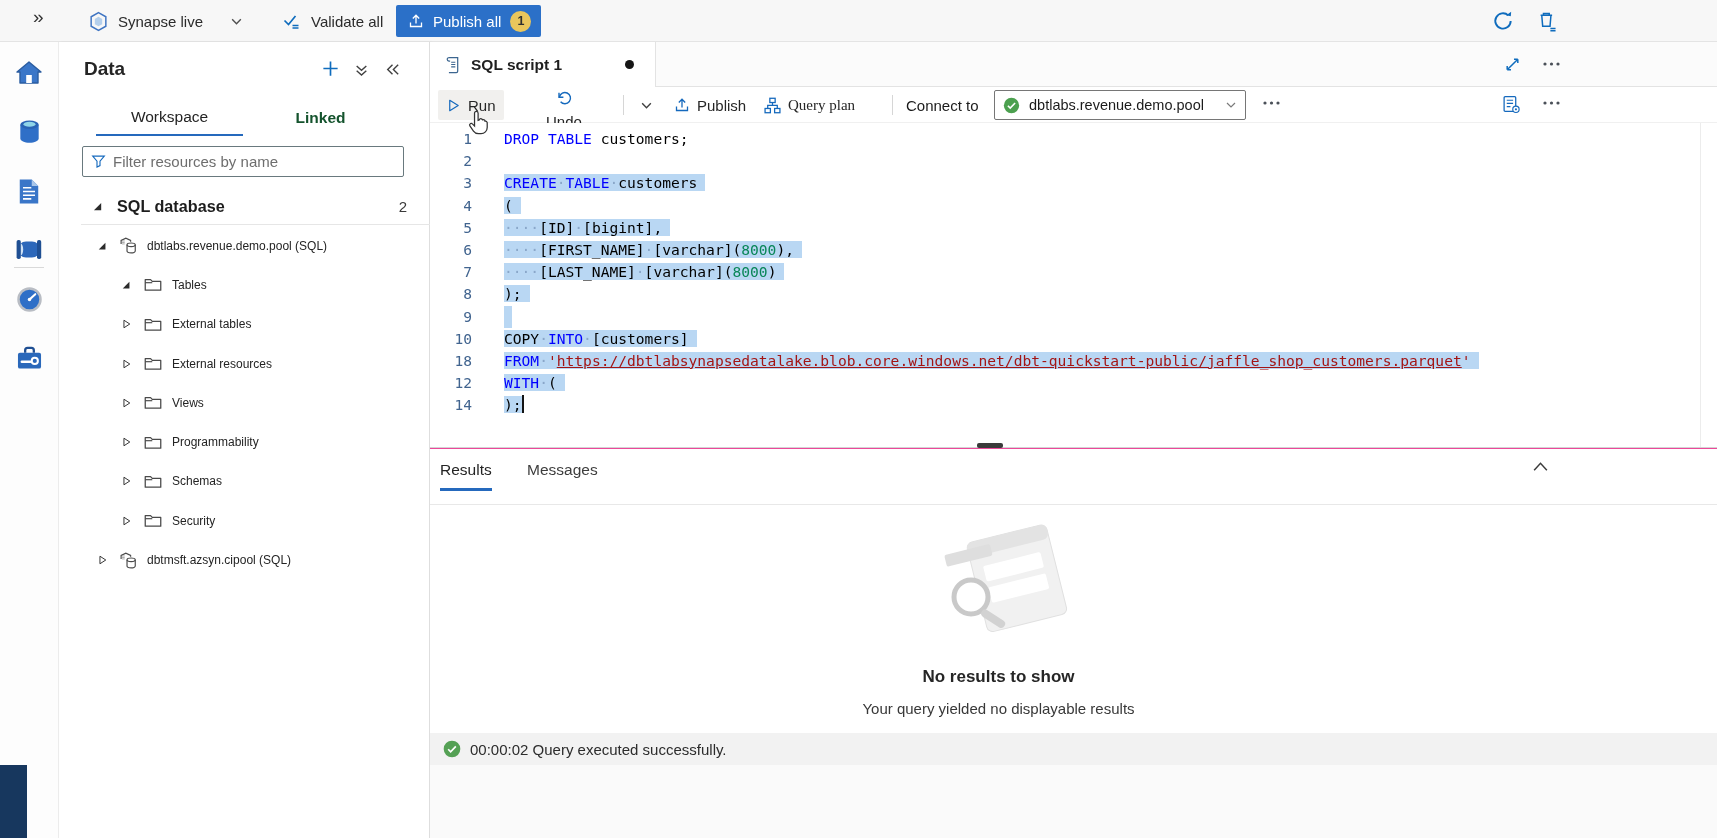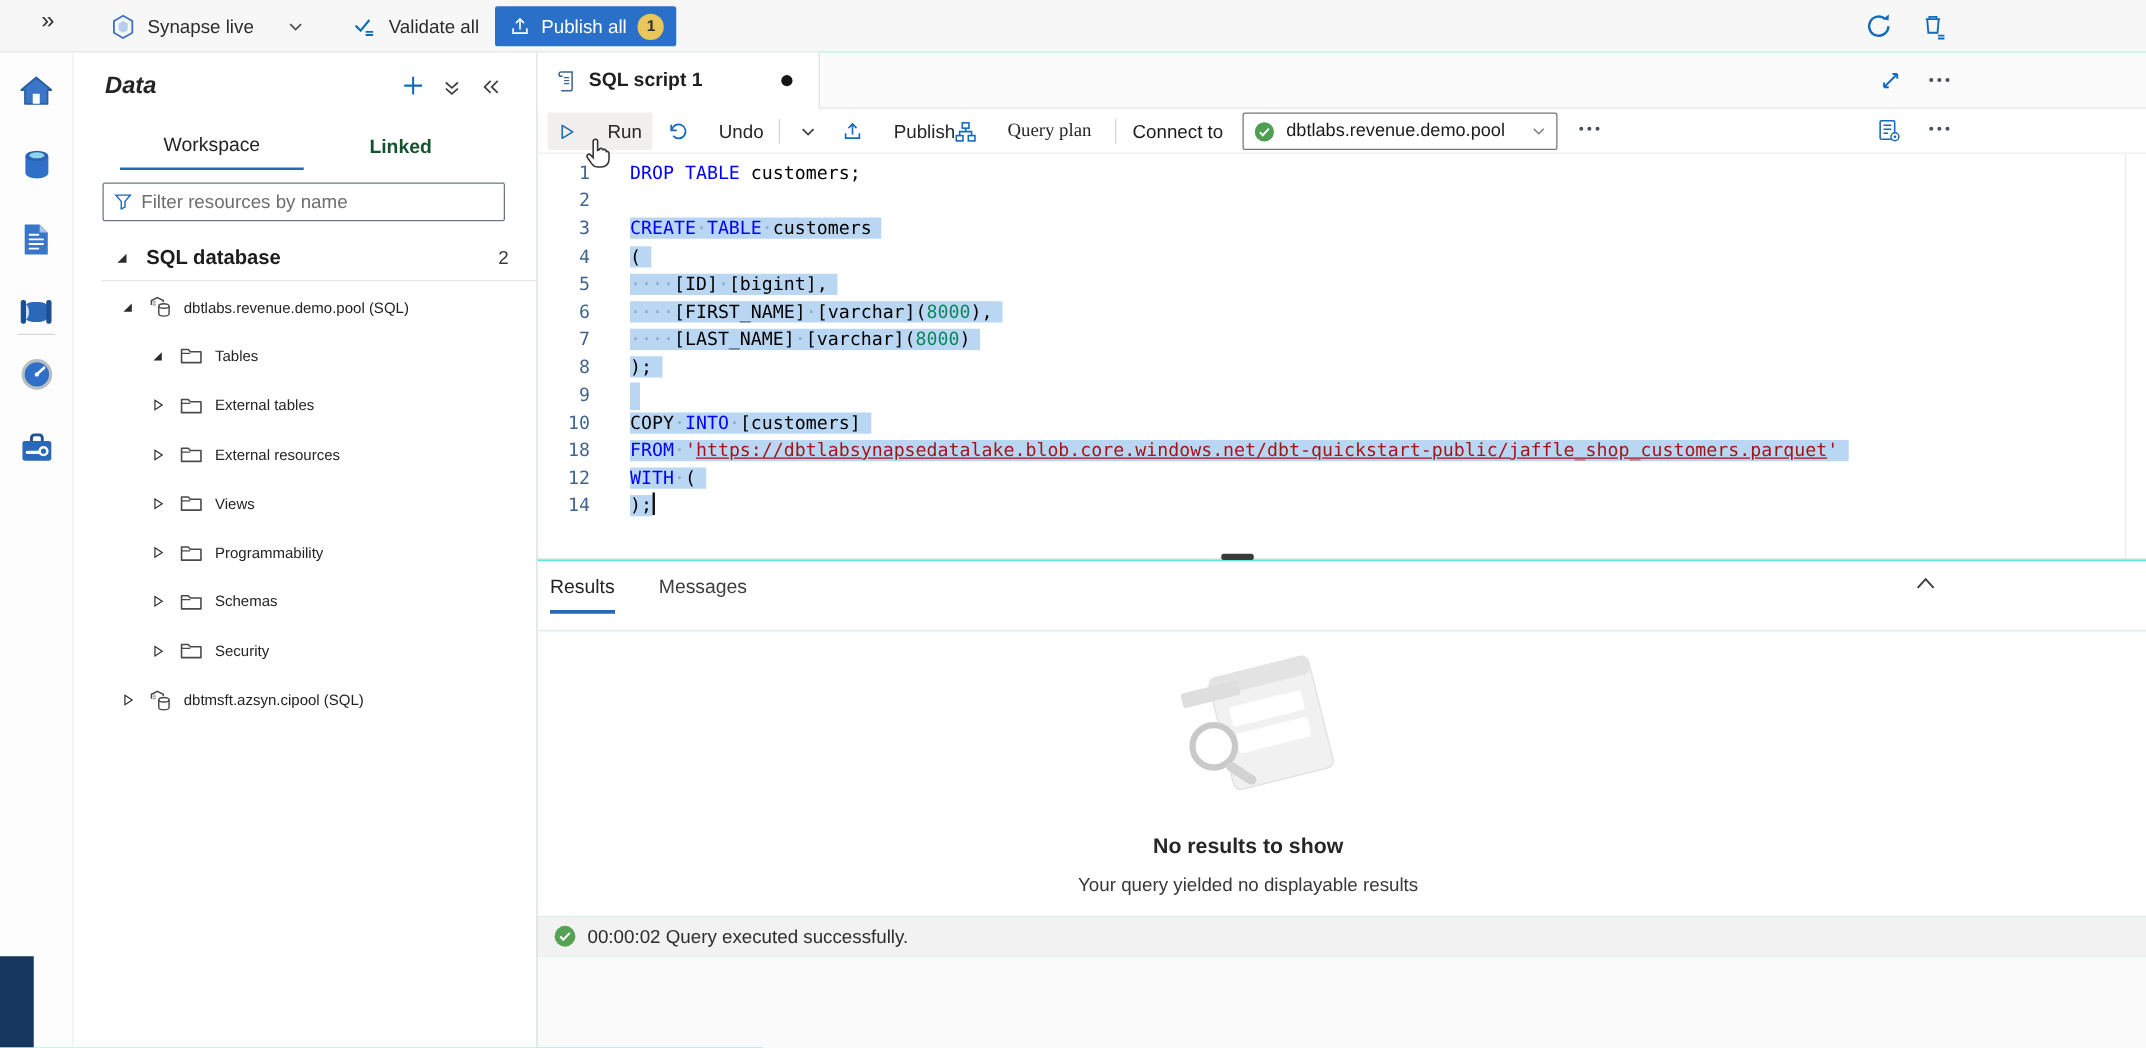--- a/index.html
+++ b/index.html
@@ -19,54 +19,54 @@
   #refresh-top { left:1491px; top:9px; } #discard-top { left:1536px; top:9px; }
 
   
   #rail { left:0; top:42px; width:59px; height:796px; background:#fdfdfd; border-right:1px solid #ececec; }
   .rail-item { position:absolute; left:0; width:58px; height:52px; display:flex; align-items:center; justify-content:center; cursor:pointer; }
   #rail-div { left:14px; top:225px; width:30px; height:1px; background:#d9d9d9; }
   #navy-corner { left:0; top:765px; width:27px; height:73px; background:#17375e; }
 
   
   #datapanel { left:59px; top:42px; width:371px; height:796px; background:#fff; border-right:1px solid #dedede; box-shadow:2px 0 3px rgba(0,0,0,.04); }
-  #dp-title { left:25px; top:16px; font-size:19px; font-weight:700; color:#252525;font-style:italic; }
+  #dp-title { left:25px; top:16px; font-size:19px; font-weight:700; color:#252525; }
   #dp-add { left:262px; top:17px; } #dp-expand { left:295px; top:21px; } #dp-collapse { left:326px; top:20px; }
   .dp-tab { position:absolute; top:58px; height:36px; display:flex; align-items:center; justify-content:center; font-size:15.5px; cursor:pointer; }
   #tab-workspace { left:37px; width:147px; color:#242424; border-bottom:2.5px solid #2569bd; }
   #tab-linked { left:214px; width:95px; color:#14532d;font-weight:bold; }
   #dp-filter { left:23px; top:104px; width:322px; height:31px; border:1px solid #69797e; border-radius:2px; background:#fff; display:flex; align-items:center; padding:0 8px; gap:7px; }
   #dp-filter input { border:none; outline:none; flex:1; font-size:15px; font-family:"Liberation Sans",sans-serif; color:#333; }
   #dp-filter input::placeholder { color:#6e6e6e; }
   #tree-root { left:0; top:148px; width:371px; height:33px; display:flex; align-items:center; }
   #tree-root .twrap { margin-left:31px; }
   #root-label { margin-left:13px; font-size:16.2px; font-weight:700; color:#1d1d1d; }
   #root-count { position:absolute; right:23px; font-size:15px; color:#3a3a3a; }
   #root-div { left:22px; top:182px; width:349px; height:1px; background:#e6e6e6; }
   #tree { left:0; top:184px; width:371px; }
   .trow { height:39.3px; display:flex; align-items:center; font-size:12px; color:#242424; cursor:pointer; }
   .trow .ticon { margin:0 9px 0 10px; display:flex; }
   .trow.ind1 .twrap { margin-left:36px; }
   .trow.ind2 .twrap { margin-left:60px; }
   .twrap { width:14px; height:14px; display:flex; align-items:center; justify-content:center; }
 
   
-  #editor { left:430px; top:42px; width:1287px; height:796px; background:#5eead4; }
+  #editor { left:430px; top:42px; width:1287px; height:796px; background:#ec4899; }
   #tabbar { position:absolute; left:0; top:0; width:1287px; height:45px; background:#fbfbfb; border-bottom:1px solid #e3e3e3; }
   #doc-tab { position:absolute; left:0; top:0; width:226px; height:45px; background:#fff; border-right:1px solid #e3e3e3; display:flex; align-items:center; padding-left:14px; gap:10px; cursor:pointer; }
   #doc-tab::after { content:""; position:absolute; left:0; right:0; bottom:-1px; height:1px; background:#fff; }
   #doc-title { font-size:15.5px; font-weight:700; color:#1f1f1f; }
   #dirty-dot { position:absolute; left:195px; top:18px; width:9px; height:9px; border-radius:50%; background:#151515; }
   #tab-expand { position:absolute; left:1074px; top:14px; cursor:pointer; }
   #tab-more { position:absolute; left:1112px; top:19px; cursor:pointer; }
 
   #toolbar { position:absolute; left:0; top:45px; width:1287px; height:36px; background:#fff; border-bottom:1px solid #f0f0f0; }
-  .tbtn { position:absolute; top:3px; height:30px; display:flex; align-items:center; gap:25px; font-size:15px; color:#262626; padding:0 8px; cursor:pointer; border-radius:2px; }
+  .tbtn { position:absolute; top:3px; height:30px; display:flex; align-items:center; gap:7px; font-size:15px; color:#262626; padding:0 8px; cursor:pointer; border-radius:2px; }
   #btn-run { left:8px; background:#f1f0ee; }
-  #btn-undo { left:96px; }
+  #btn-undo { left:108px;flex-direction:column; }
   .tb-divider { position:absolute; top:8px; width:1px; height:20px; background:#d6d6d6; }
   #tdiv1 { left:193px; } #tdiv2 { left:462px; }
   #btn-undo-chev { left:202px; }
   #btn-publish { left:236px; }
   #btn-qplan { left:326px;font-family:Liberation Serif, serif; }
   #connect-label { position:absolute; left:476px; top:0; height:36px; display:flex; align-items:center; font-size:15px; font-weight:400; color:#1b1b1b; }
   #pool-select { position:absolute; left:564px; top:3px; width:252px; height:30px; border:1px solid #767676; border-radius:2px; background:#fff; display:flex; align-items:center; padding:0 8px; gap:9px; cursor:pointer; }
   #pool-select .pname { flex:1; font-size:14.5px; color:#1b1b1b; white-space:nowrap; overflow:hidden; }
   #tb-more { position:absolute; left:832px; top:13px; cursor:pointer; }
   #tb-props { position:absolute; left:1072px; top:8px; cursor:pointer; }

